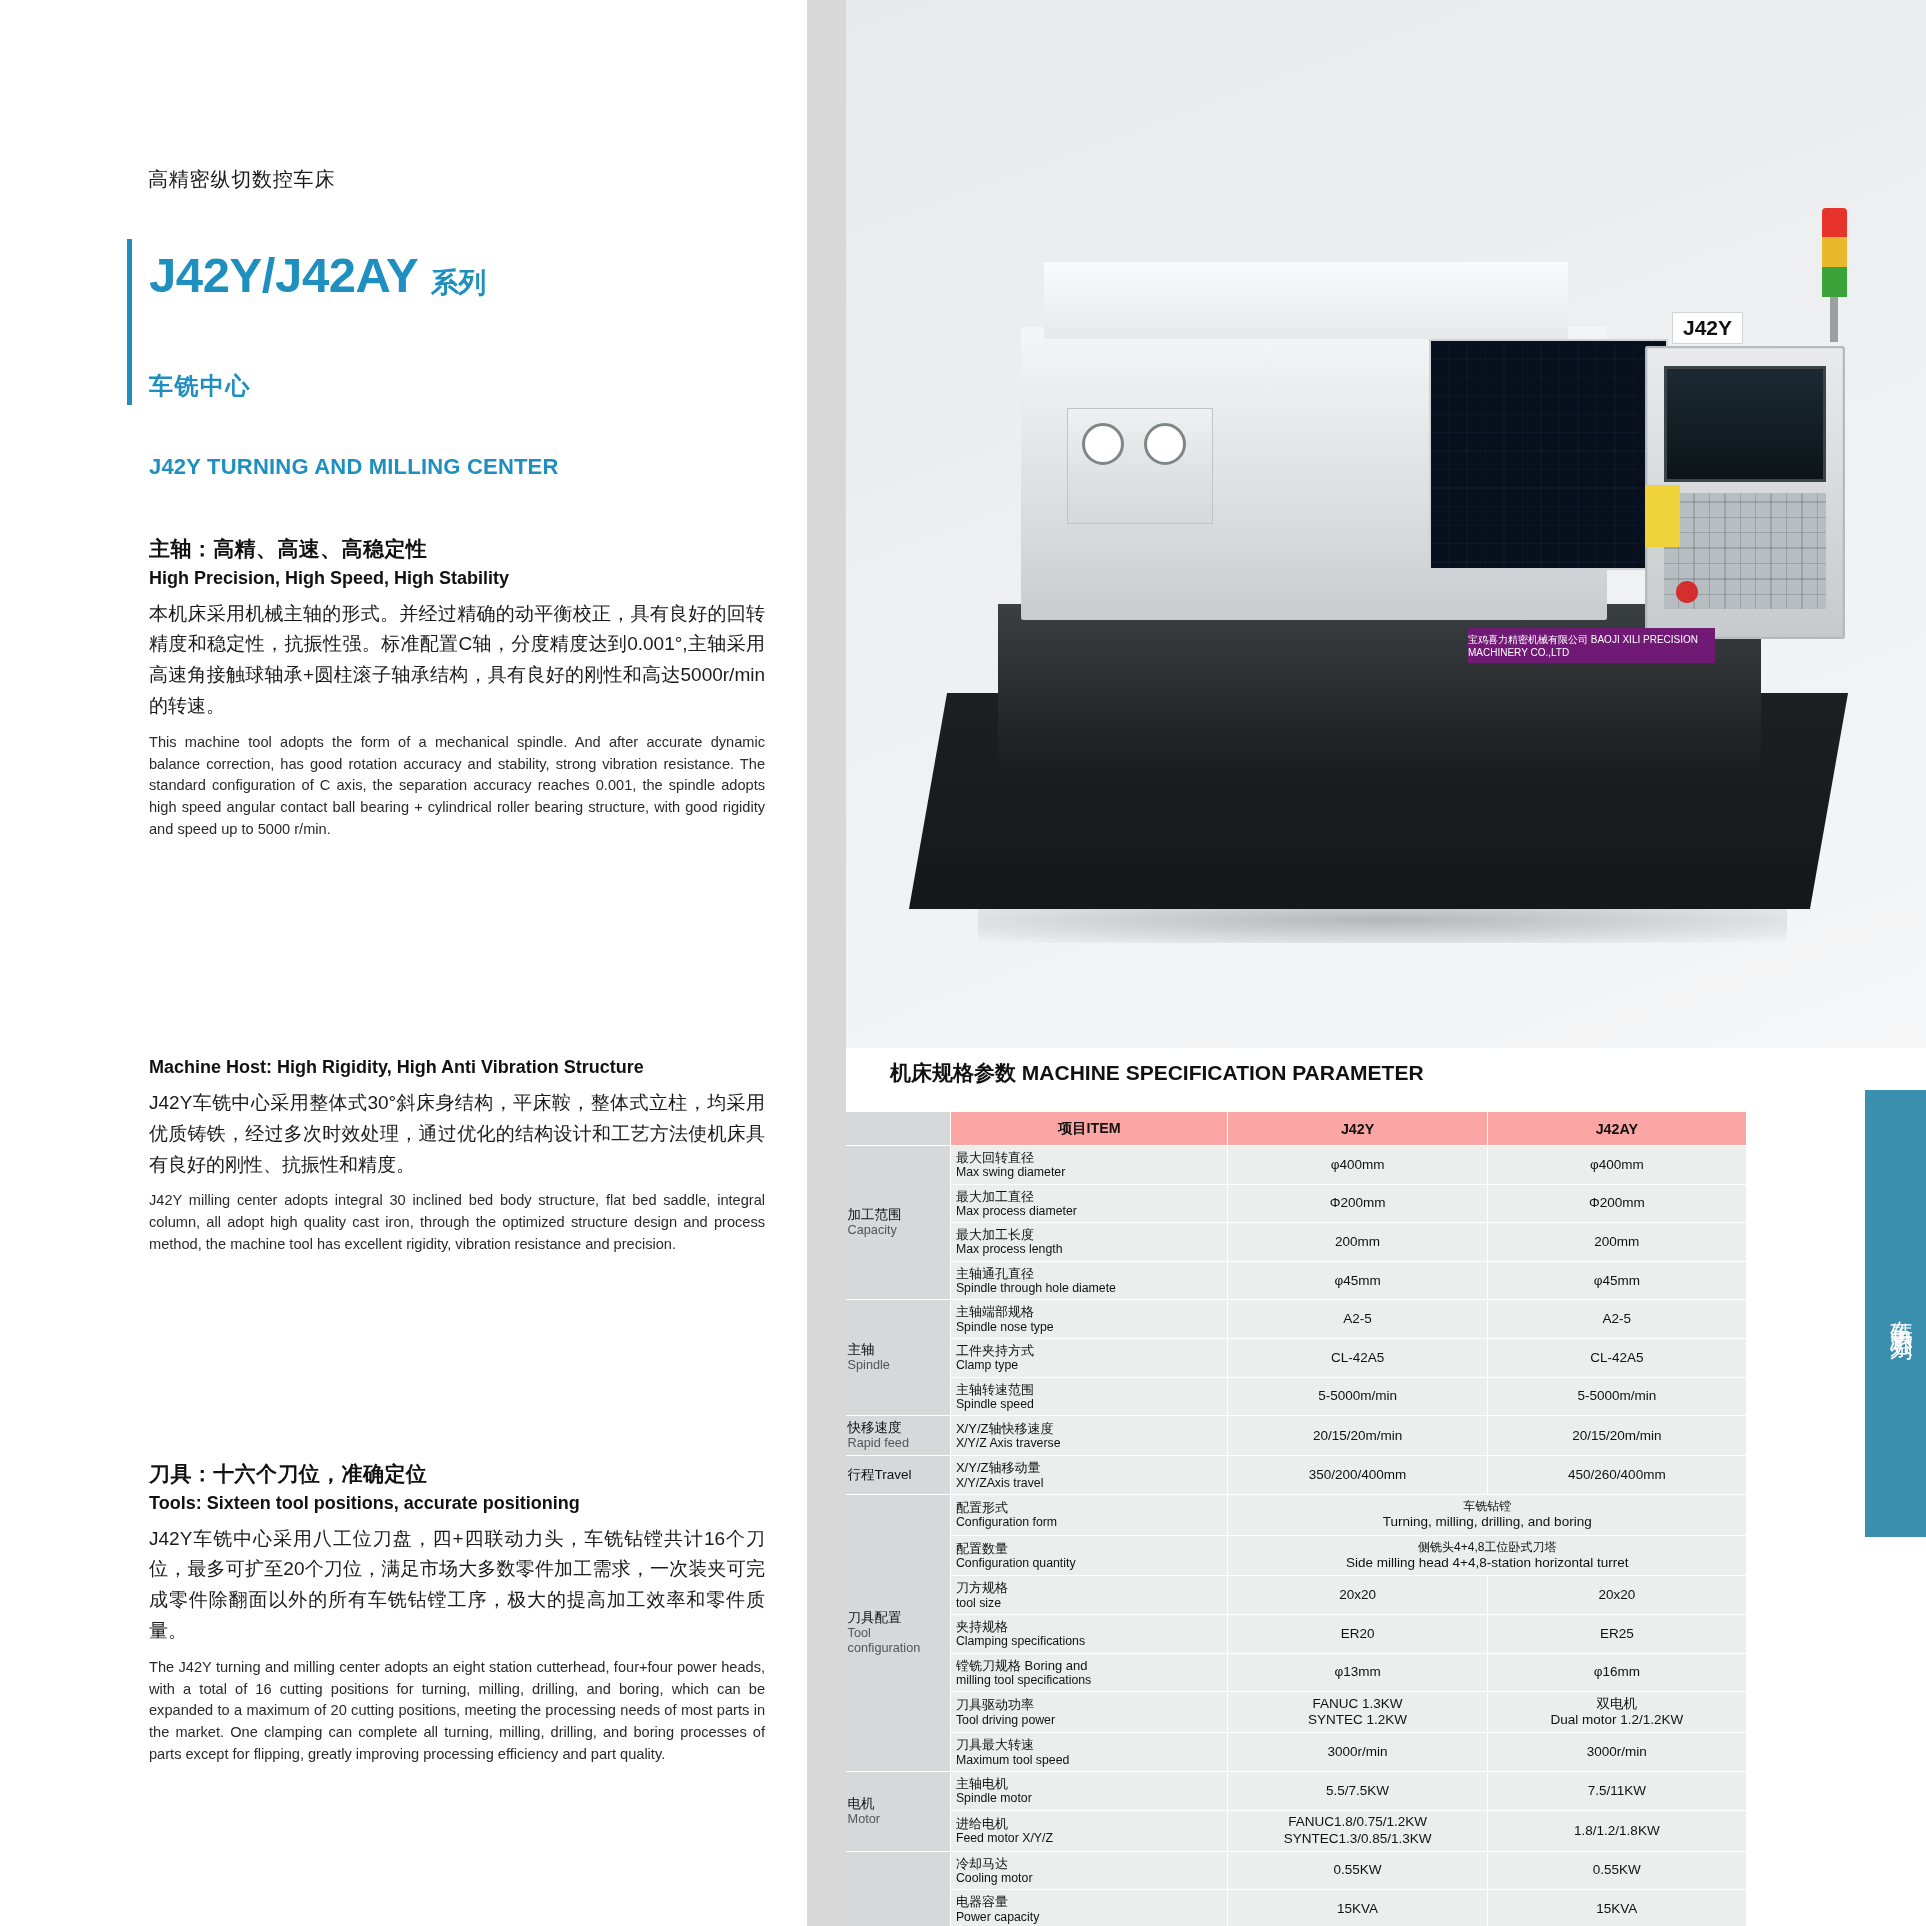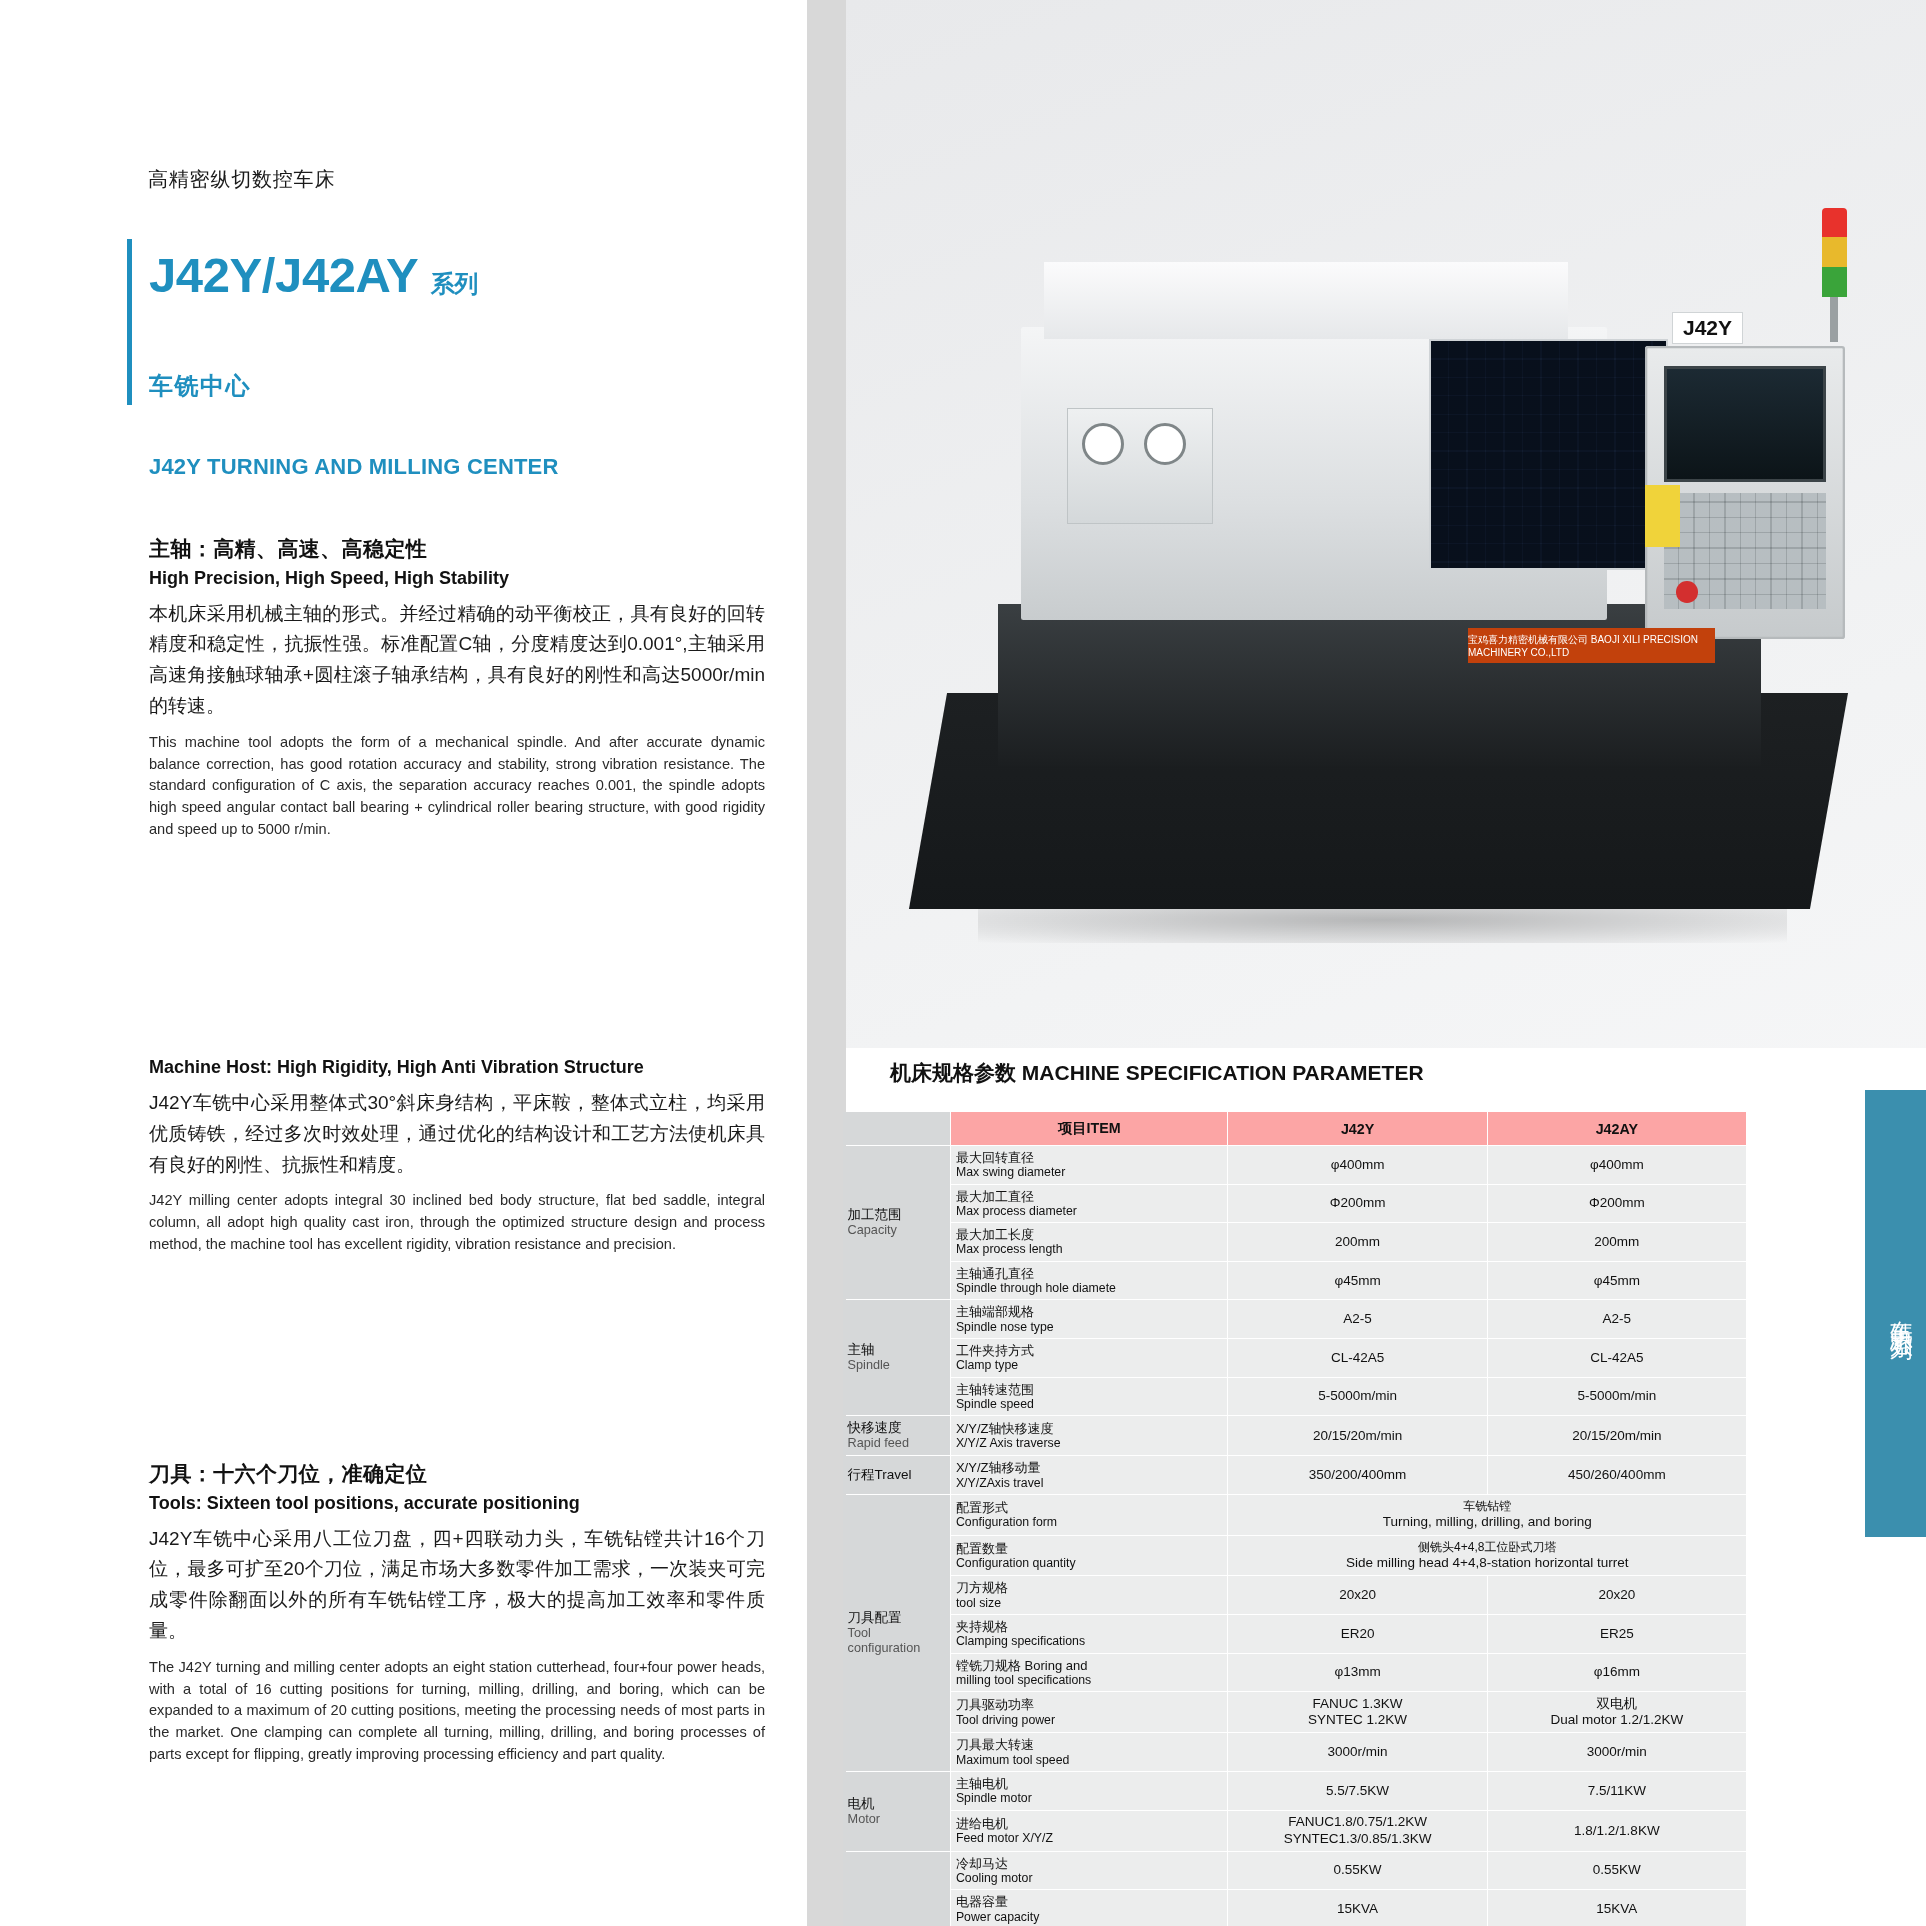--- a/index.html
+++ b/index.html
@@ -43,21 +43,21 @@
   }
   .title-rule {
     position: absolute; left: 127px; top: 239px; width: 4.6px; height: 166px;
     background: #1f8fbf;
   }
   .main-title {
     position: absolute; left: 149px; top: 247px;
     font-size: 49px; font-weight: bold; color: #1f8fbf; letter-spacing: -0.4px;
     white-space: nowrap;
   }
-  .main-title .cn { font-size: 24px; font-family: Liberation Serif, serif; }
+  .main-title .cn { font-size: 28px; font-family: Liberation Serif, serif; }
   .sub-title-cn {
     position: absolute; left: 149px; top: 370px;
     font-size: 24px; font-weight: bold; color: #1f8fbf; letter-spacing: 1.5px;
   }
   .sub-title-en {
     position: absolute; left: 149px; top: 453px; width: 578px;
     font-size: 22px; font-weight: bold; color: #1f8fbf; line-height: 1.28;
     letter-spacing: 0.2px;
   }
 
@@ -112,21 +112,21 @@
   .mp-g1 { position:absolute; left:200px; top:277px; width:42px; height:42px; border-radius:50%;
     background:#fff; border:3.1px solid #7f8688; }
   .mp-g2 { position:absolute; left:262px; top:277px; width:42px; height:42px; border-radius:50%;
     background:#fff; border:3.1px solid #7f8688; }
   .mp-label {
     position:absolute; left:790px; top:166px; font-size:21px; font-weight:bold; color:#111;
     background:#fff; padding:3.1px 10px; border:1.2px solid #d0d4d6;
   }
   .mp-plate { position:absolute; left:763px; top:339px; width:35px; height:62px; background:#f0d33a; }
   .mp-brand { position:absolute; left:586px; top:482px; width:247px; height:35px;
-    background:#c2410c; color:#fff; font-size:10px; display:flex; align-items:center; justify-content:center; }
+    background:#701a75; color:#fff; font-size:10px; display:flex; align-items:center; justify-content:center; }
   .mp-shadow { position:absolute; left:96px; top:751px; width:809px; height:46px;
     background: radial-gradient(ellipse at center, rgba(0,0,0,0.25), rgba(0,0,0,0)); }
 
   
   .spec-title {
     position: absolute; left: 890px; top: 1059px;
     font-size: 21px; font-weight: bold; color: #111;
   }
   .spec-title .en { font-weight: bold; }
   table.spec {

